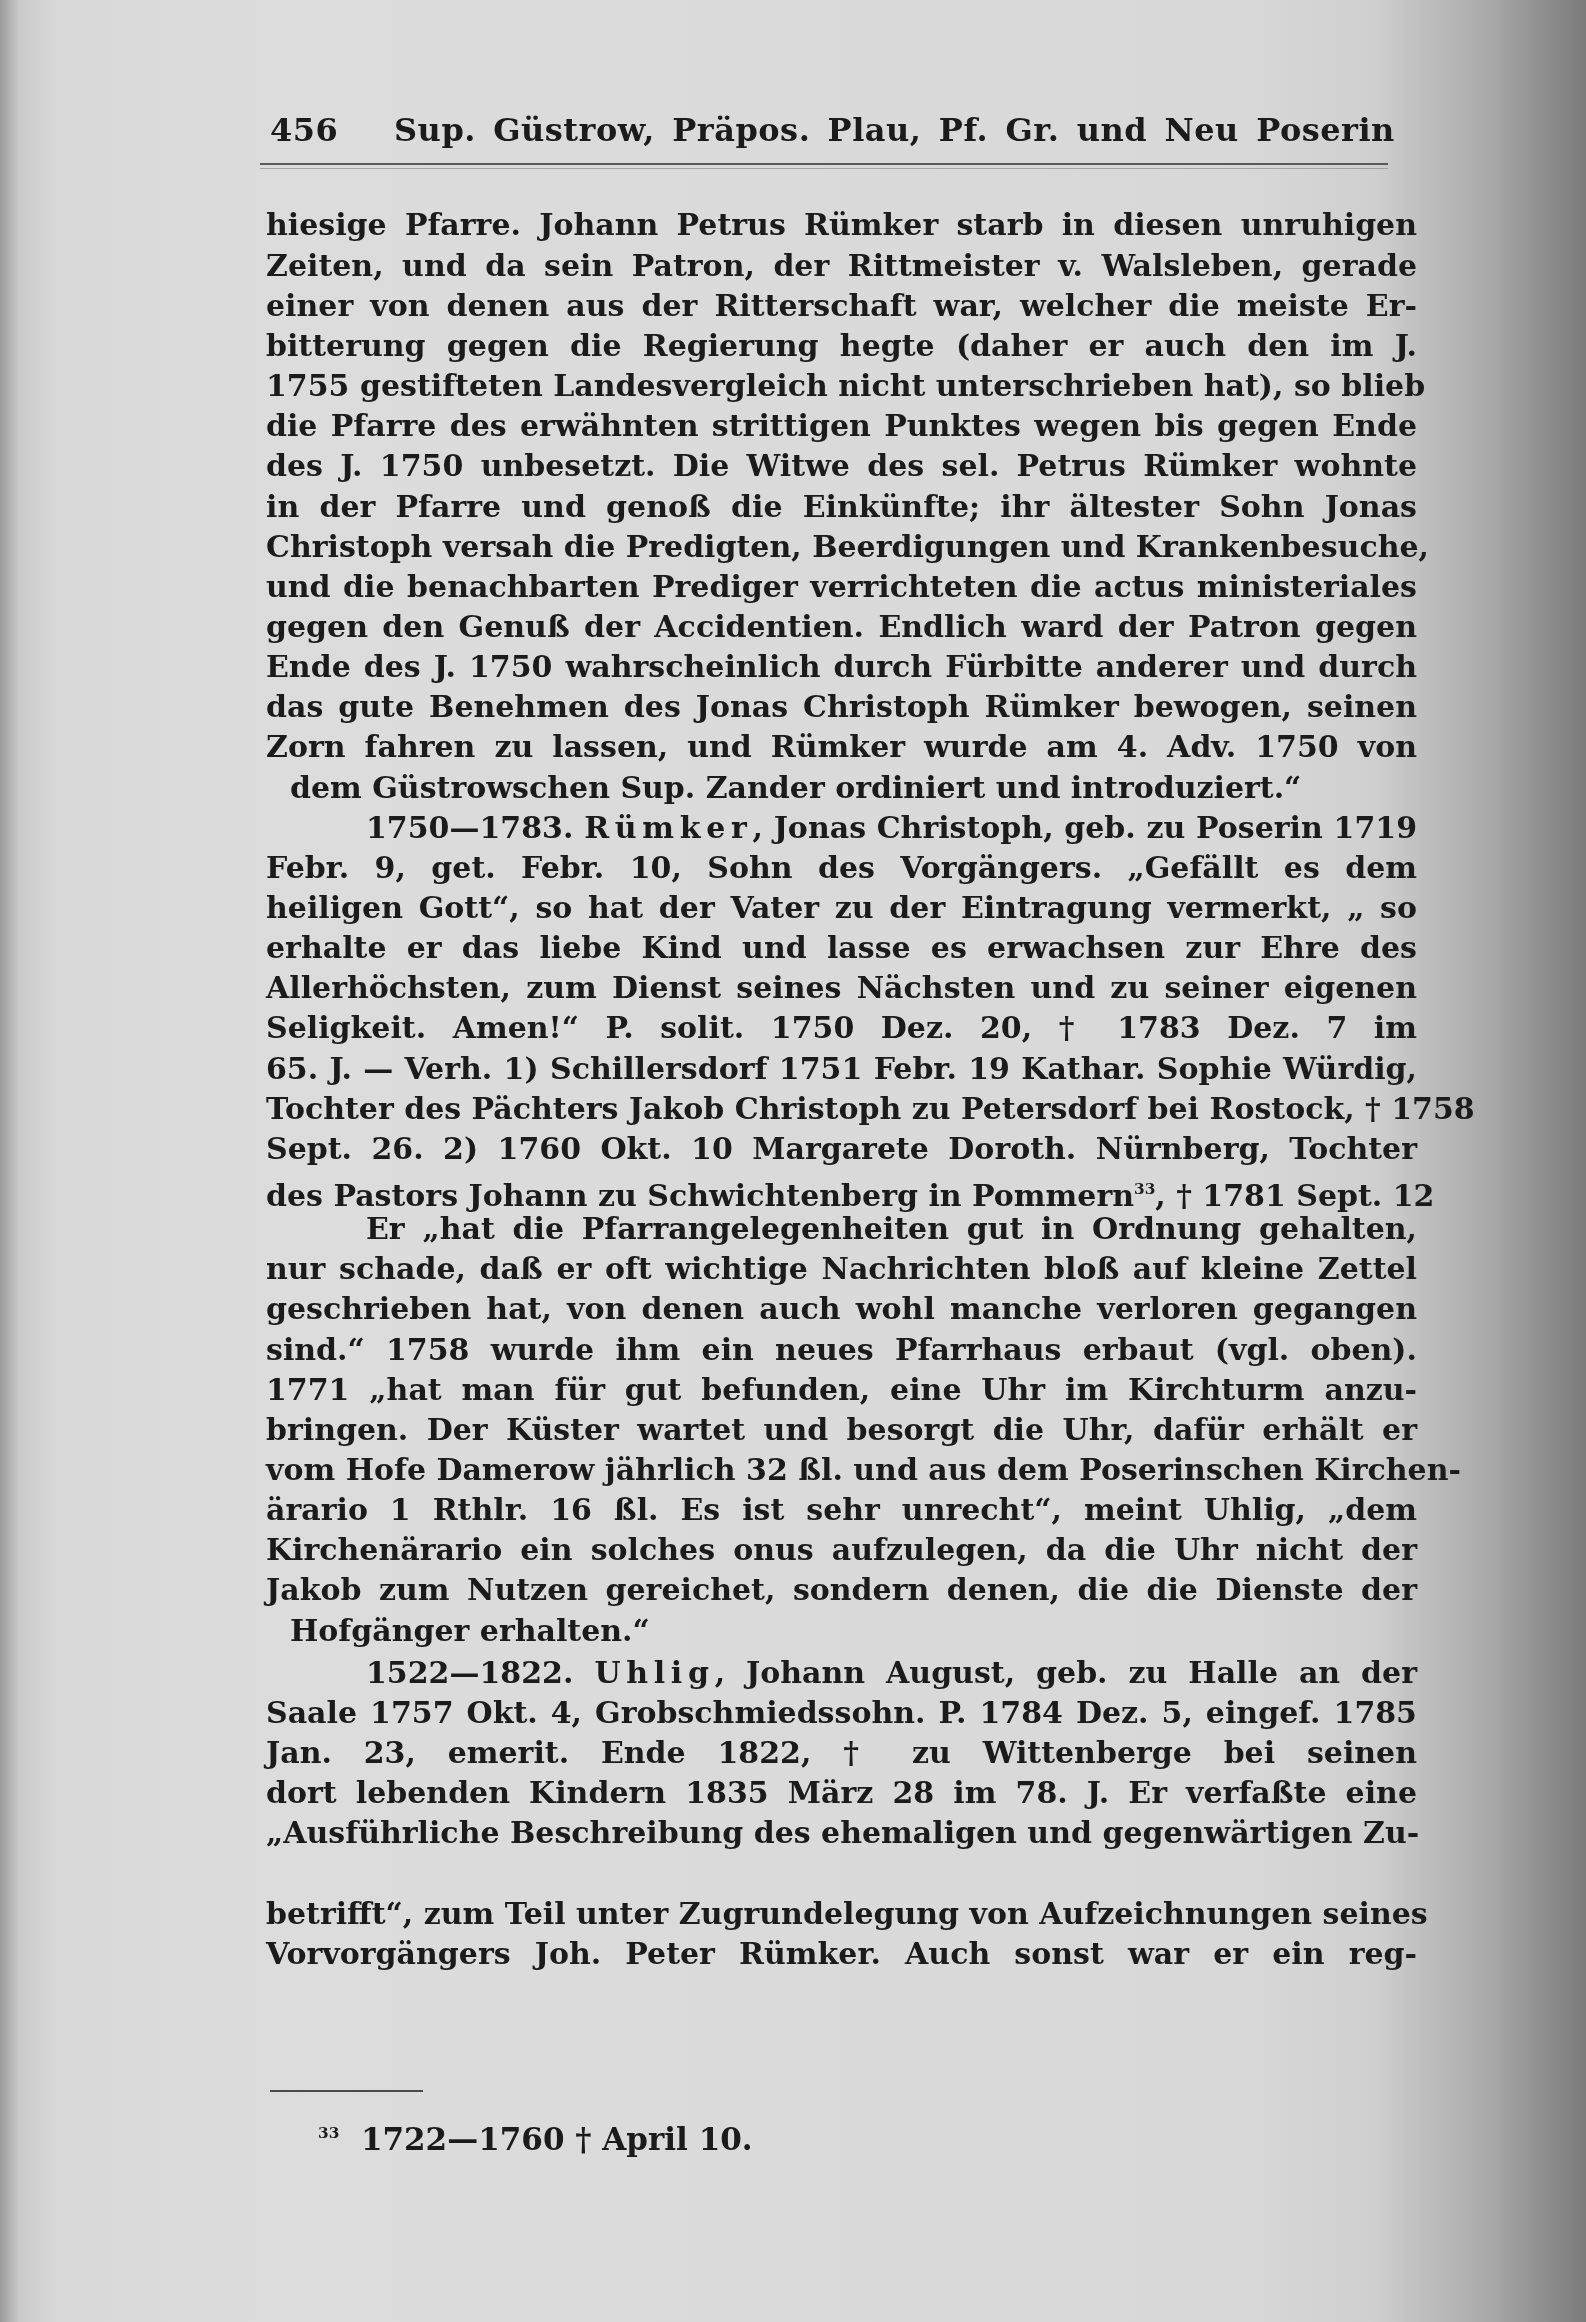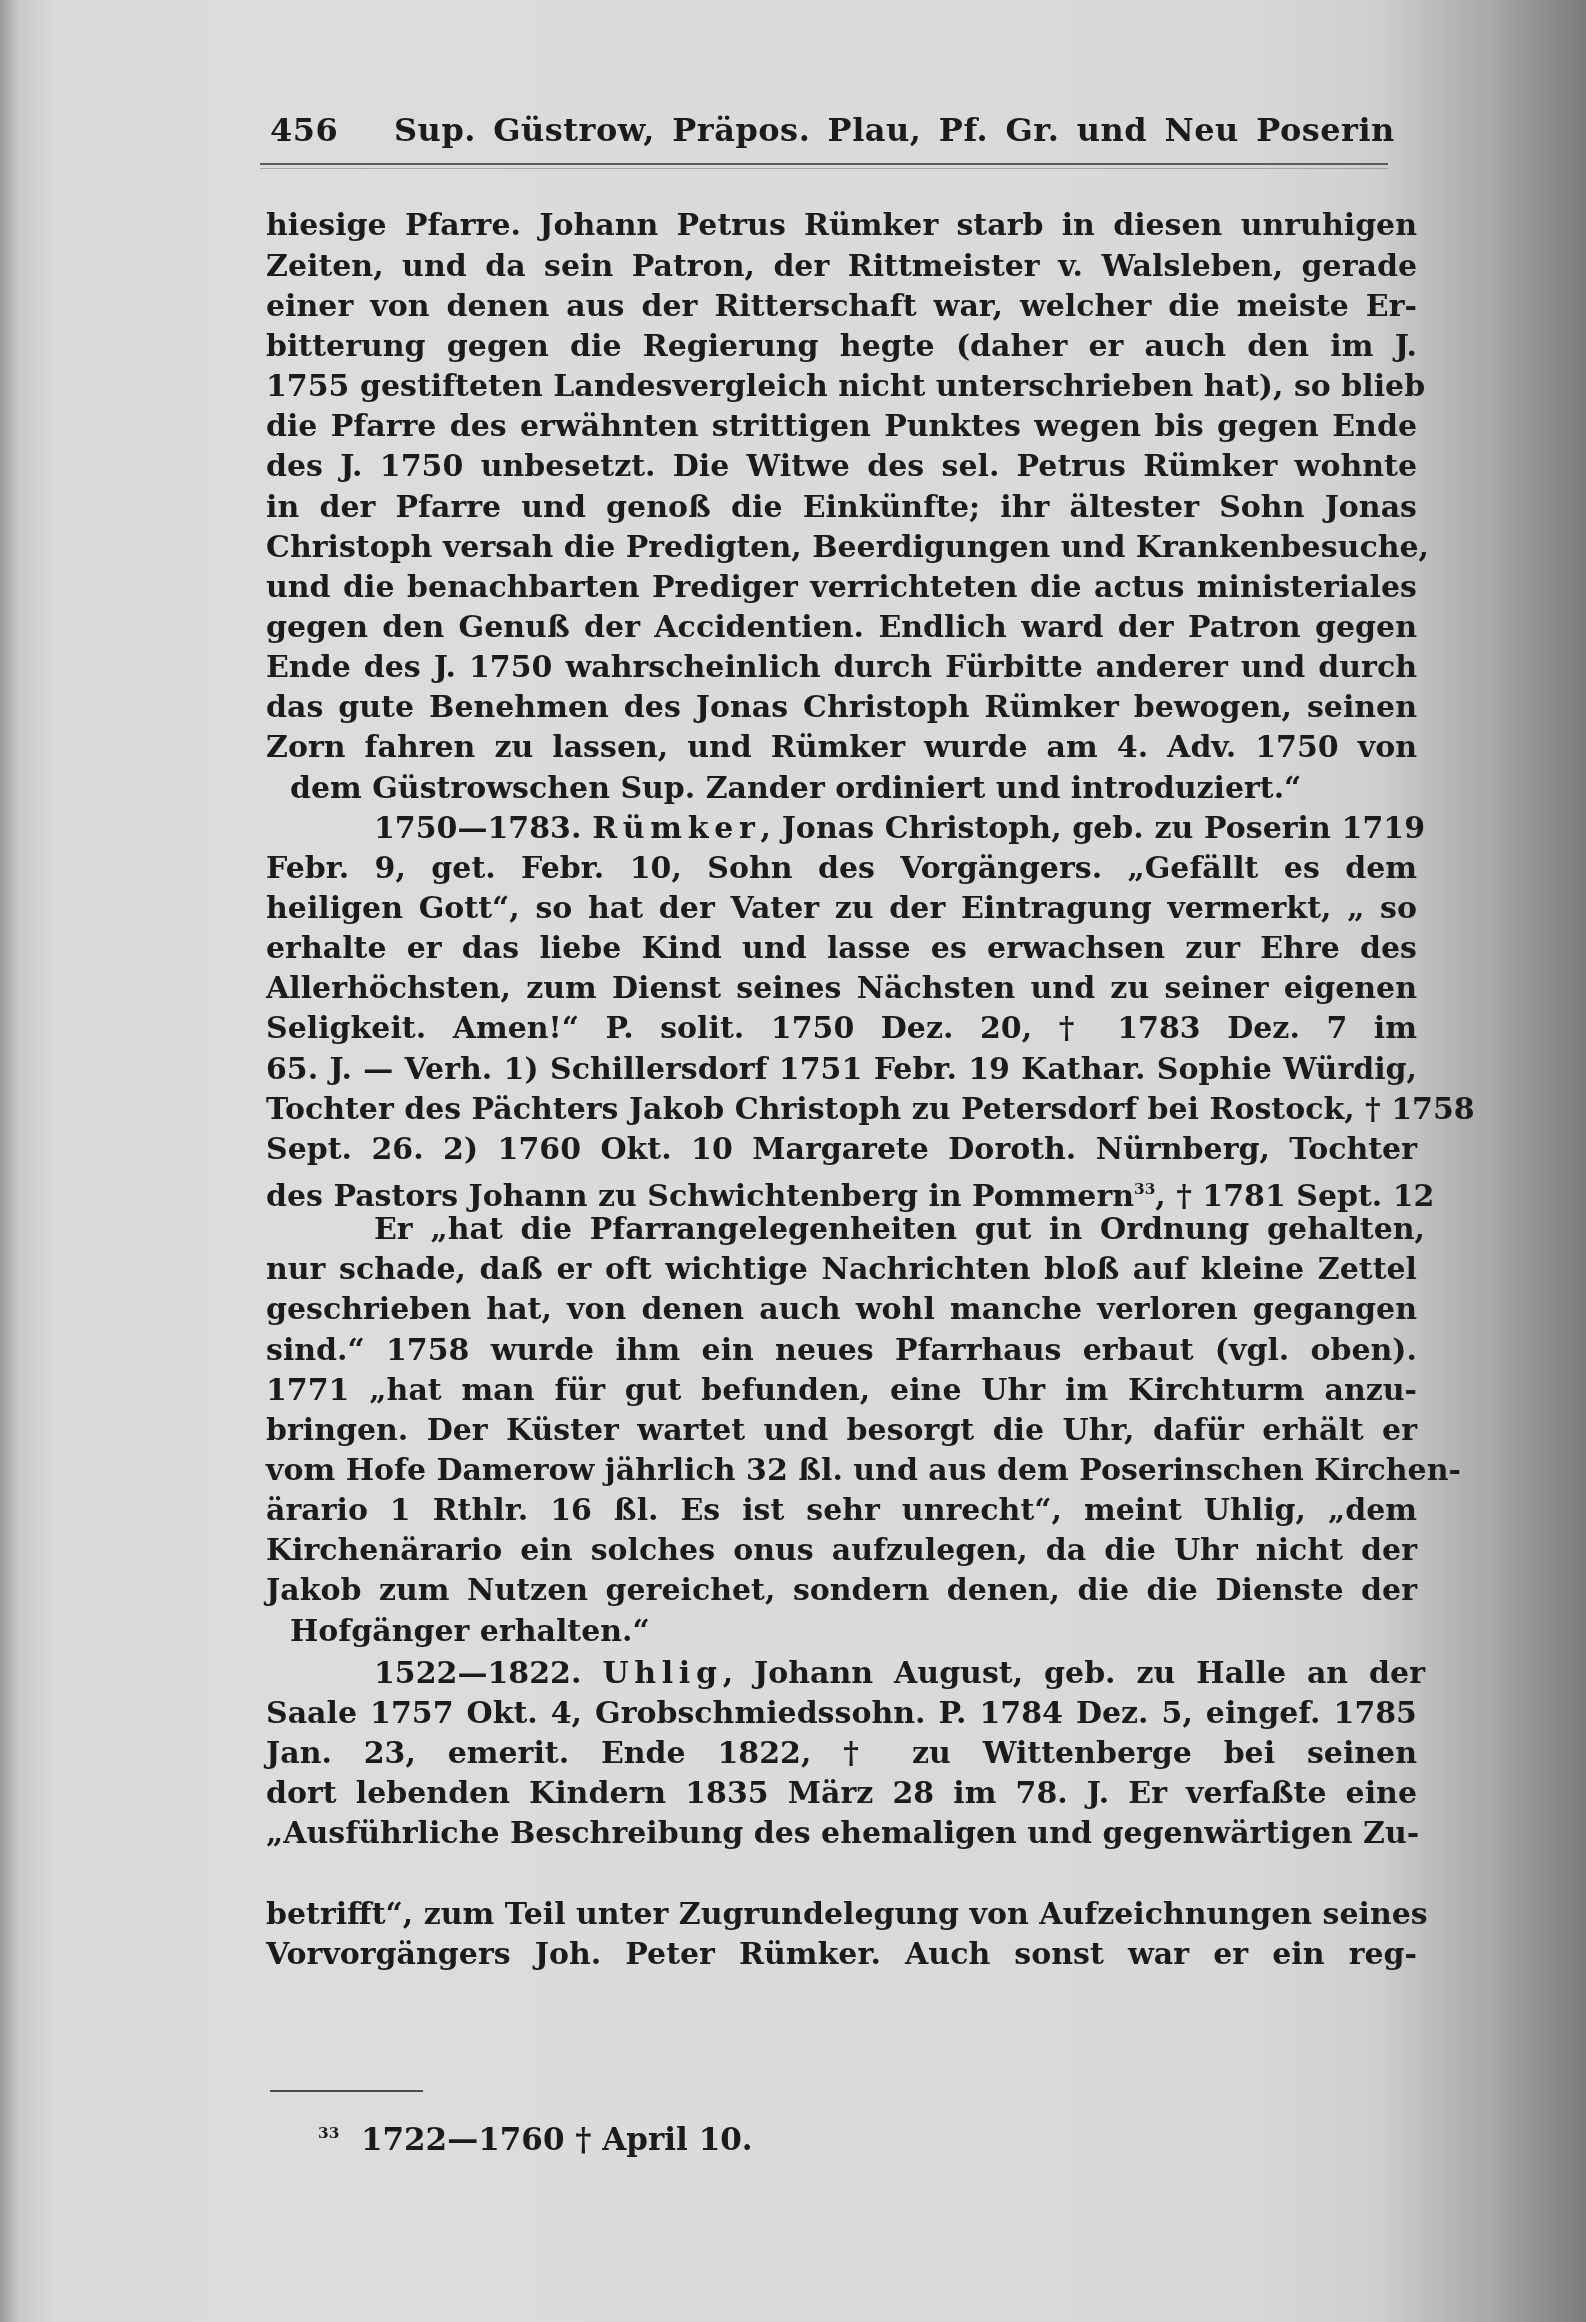--- a/index.html
+++ b/index.html
@@ -16,21 +16,21 @@
   }
   .running-head .pgno { position: absolute; left: 0; top: 0; }
   .running-head .title { position: absolute; left: 124px; top: 0; word-spacing: 5.7px; text-align: center; }
   .head-rule { position: absolute; left: 250px; top: 163px; width: 1128px; height: 1.9px; background: #5a5a5a; }
   .head-rule2 { position: absolute; left: 250px; top: 168px; width: 1128px; height: 1px; background: #8d8d8d; opacity: 0.7; }
   .line {
     position: absolute; left: 256px; width: 1151px; height: 38px;
     font-size: 30px; line-height: 38px; white-space: nowrap;
     text-align: justify; text-align-last: justify; font-weight: 600;
   }
-  .line.indent { left: 356px; width: 1051px; margin-left: 8px; }
+  .line.indent { left: 356px; width: 1051px; }
   .line.last { text-align-last: left; margin-left: 24px; }
   .spaced { letter-spacing: 5.7px; }
   .fn-rule { position: absolute; left: 260px; top: 2090px; width: 153px; height: 1.9px; background: #4a4a4a; }
   .footnote { position: absolute; left: 308px; top: 2107px; font-size: 31px; line-height: 52px; white-space: nowrap; font-weight: 700; }
   .footnote sup, .line sup { font-size: 15.3px; vertical-align: 11.5px; }
 </style>
 </head>
 <body>
 
 <div class="page">

